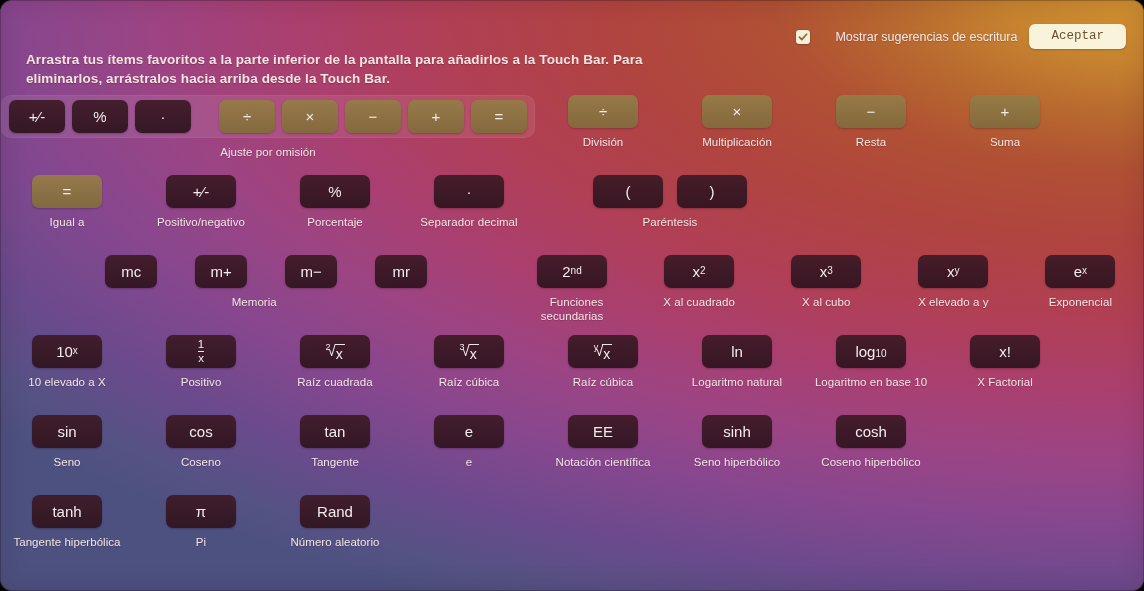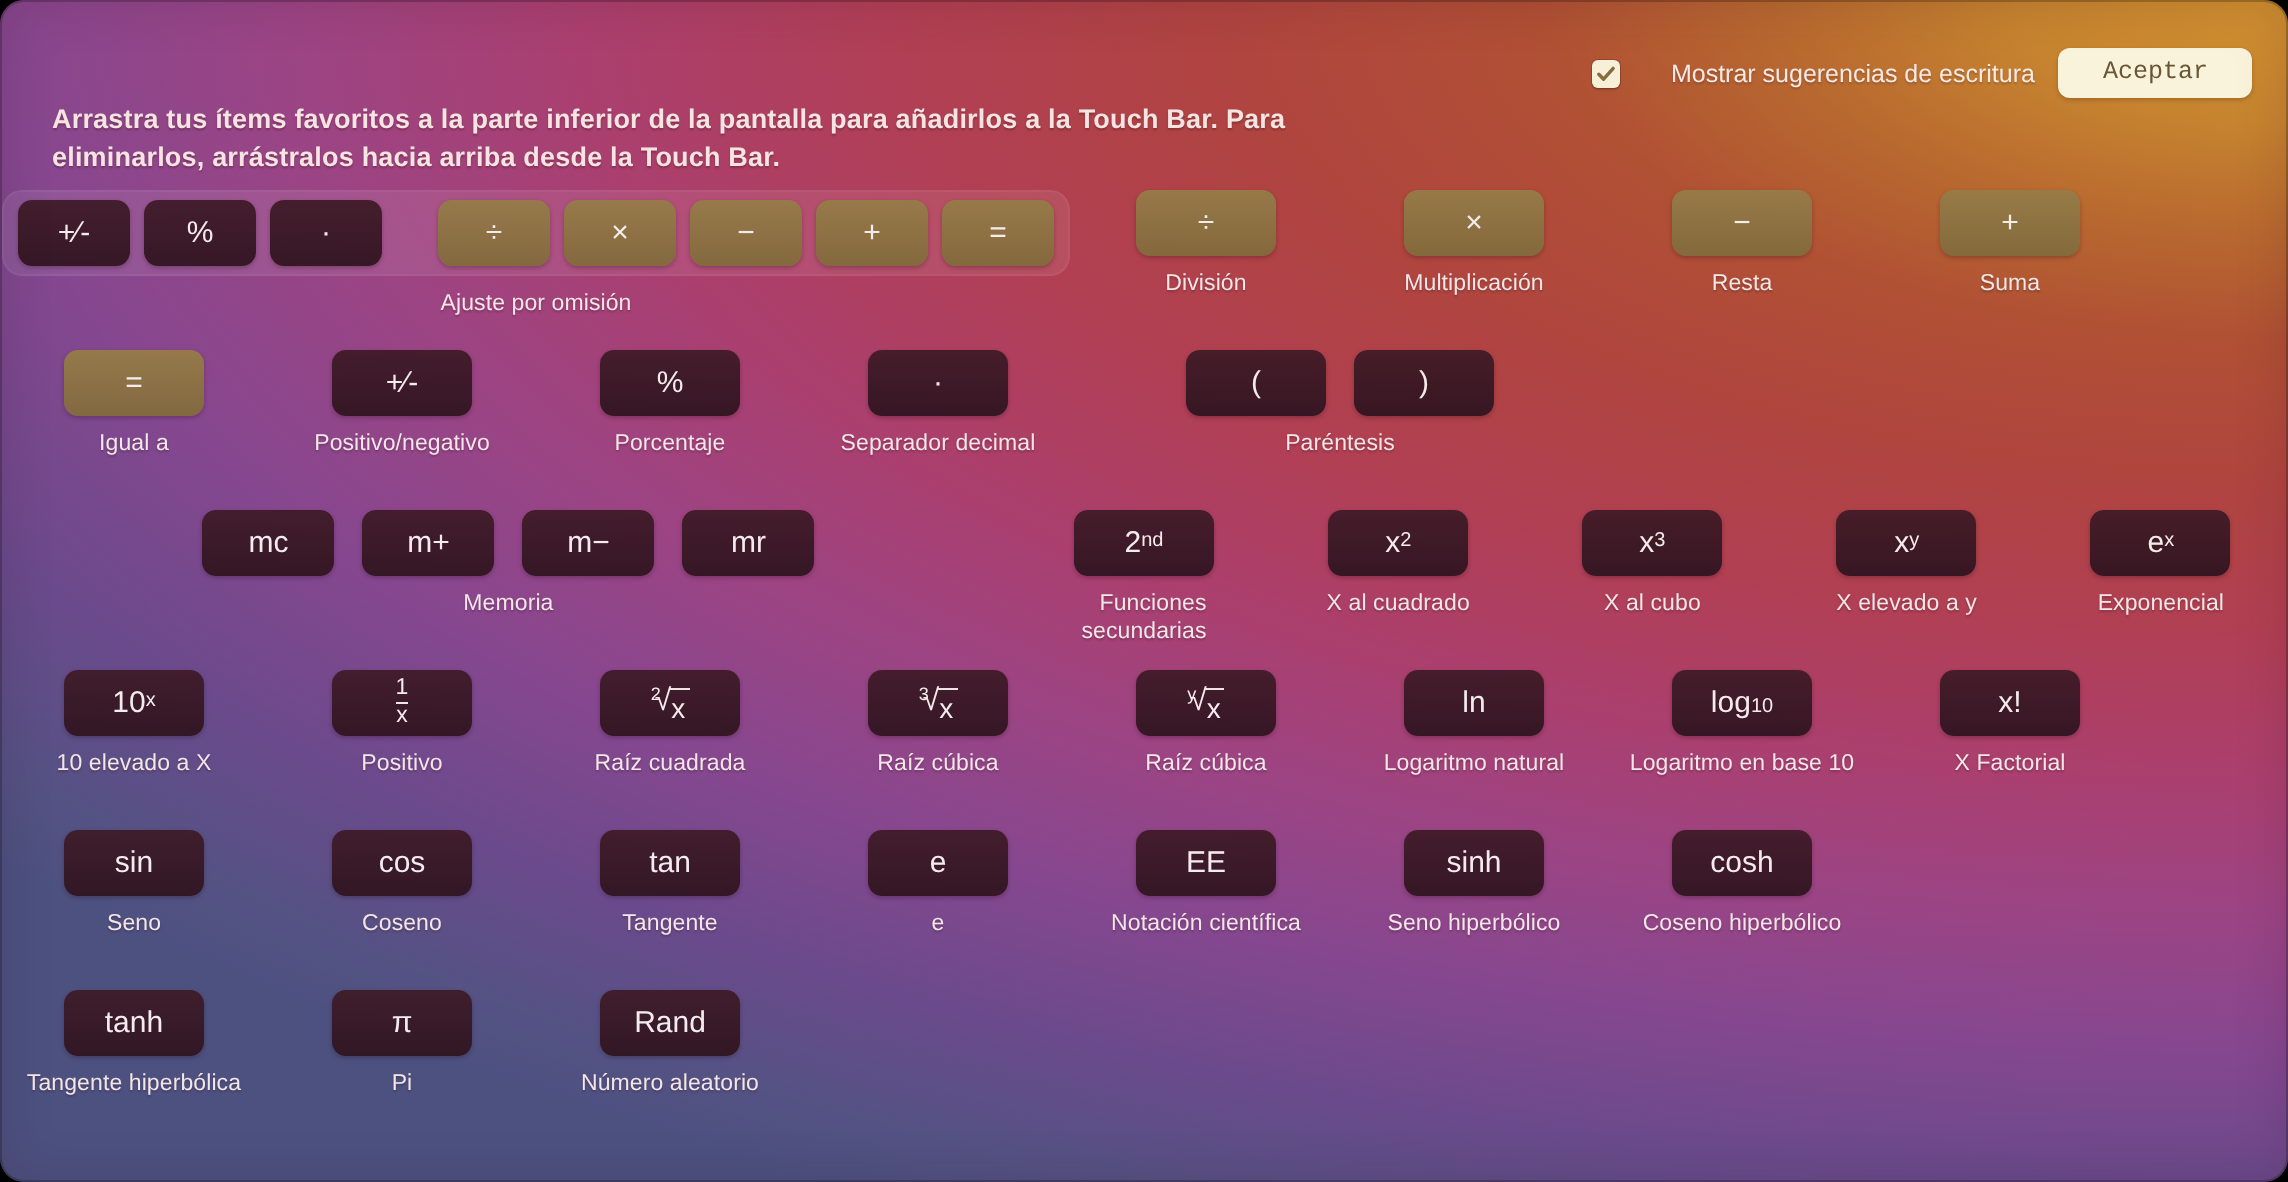--- a/index.html
+++ b/index.html
@@ -162,21 +162,21 @@
   .key.gold {
     background: linear-gradient(180deg, rgba(150,124,72,0.95) 0%, rgba(130,106,60,0.96) 100%);
   }
   .key.ghost {
     background: rgba(255,255,255,0.16);
     box-shadow: none;
   }
 
   .key.w70  { width: 70px; }
   .key.w56  { width: 56px; }
-  .key.w66  { width: 66px; }
+  .key.w66  { width: 52px; margin-left: 24px; }
   .key.w72  { width: 72px; }
 
   .caption {
     margin-top: 7px;
     color: #f3e6e6;
     font-size: 11.5px;
     text-align: right;
     line-height: 14px;
     letter-spacing: 0.05px;
     text-shadow: 0 1px 1px rgba(60,20,35,0.3);

